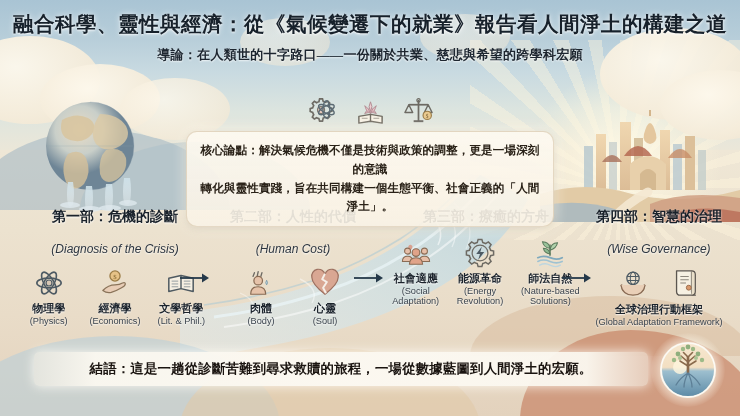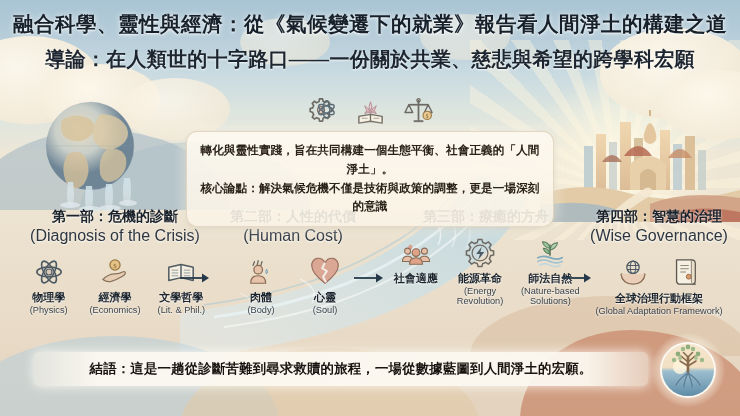--- a/index.html
+++ b/index.html
@@ -74,21 +74,21 @@
     text-align: center; z-index: 20; font-family: Liberation Serif, serif;
   }
   .title {
     font-size: 20.5px; font-weight: bold; letter-spacing: .5px;
     color: #17212b;
     text-shadow: 0 1px 2px rgba(255,255,255,.85), 0 0 6px rgba(255,255,255,.7);
     line-height: 1.2;
   }
   .subtitle {
     margin-top: 9px;
-    font-size: 20px; font-weight: bold; letter-spacing: .3px;
+    font-size: 13px; font-weight: bold; letter-spacing: .3px;
     color: #1d2630;
     text-shadow: 0 1px 2px rgba(255,255,255,.85);
   }
 
   
   .thesis-wrap {
     position: absolute; left: 186px; top: 96px; width: 368px; z-index: 22;
     text-align: center;
   }
   .thesis-icons {
@@ -114,23 +114,24 @@
   }
   .section {
     position: absolute; top: 0; text-align: center;
   }
   .sec-title {
     font-size: 14px; font-weight: bold; color: #1a222b;
     text-shadow: 0 1px 2px rgba(255,255,255,.9);
     line-height: 1.25; white-space: nowrap;
   }
   .sec-subtitle {
-    font-size: 16px; color: #2d3640; margin-top: 1px;
+    font-size: 12px; color: #2d3640; margin-top: 16px;
     text-shadow: 0 1px 2px rgba(255,255,255,.9);
     white-space: nowrap;
+    font-style: italic;
   }
   .items {
     display: flex; justify-content: center; gap: 9px; margin-top: 9px;
   }
   .item { width: 62px; text-align: center; }
   .item-icon { height: 33px; display: flex; align-items: flex-end; justify-content: center; }
   .item-label-zh {
     font-size: 11px; font-weight: bold; color: #1b232c; margin-top: 3px;
     text-shadow: 0 1px 1.5px rgba(255,255,255,.92);
     white-space: nowrap;
@@ -315,22 +316,22 @@
         <circle cx="16" cy="4.5" r="1.7" fill="none" stroke="#6d6a63" stroke-width="1.3"></circle>
         <path d="M6 9 l-4 8 h8 z" fill="none" stroke="#6d6a63" stroke-width="1.5" stroke-linejoin="round"></path>
         <path d="M26 9 l-4 8 h8 z" fill="none" stroke="#6d6a63" stroke-width="1.5" stroke-linejoin="round"></path>
         <path d="M11 26 h10" stroke="#6d6a63" stroke-width="2"></path>
         <circle cx="25" cy="20" r="4.3" fill="#e9c98f" stroke="#9a7c48" stroke-width="1.2"></circle>
         <text x="25" y="22.6" font-size="5.6" text-anchor="middle" fill="#7d6234" font-family="'Liberation Serif',serif">$</text>
       </svg>
     </div>
 
     <div class="thesis-card">
+      <div class="thesis-text">核心論點：解決氣候危機不僅是技術與政策的調整，更是一場深刻的意識</div>
       <div class="thesis-text">轉化與靈性實踐，旨在共同構建一個生態平衡、社會正義的「人間淨土」。</div>
-      <div class="thesis-text">核心論點：解決氣候危機不僅是技術與政策的調整，更是一場深刻的意識</div>
     </div>
   </div>
 
   <div class="sections">
 
     <div class="section" style="left:20px; width:190px;">
       <div class="sec-title">第一部：危機的診斷</div>
       <div class="sec-subtitle">(Diagnosis of the Crisis)</div>
       <div class="items">
 
@@ -424,20 +425,22 @@
               <path d="M8 8.5 q2 -2.6 4 0 q1 2 -2 4.6 q-3 -2.6 -2 -4.6z" fill="#d9a18f"></path>
               <circle cx="7" cy="14" r="3.2" fill="#e7bfa8" stroke="#8a6c55" stroke-width="1.1"></circle>
               <path d="M1.5 25 q0 -5.6 5.5 -5.6 q5.5 0 5.5 5.6z" fill="#e7bfa8" stroke="#8a6c55" stroke-width="1.1"></path>
               <circle cx="25" cy="14" r="3.2" fill="#e7bfa8" stroke="#8a6c55" stroke-width="1.1"></circle>
               <path d="M19.5 25 q0 -5.6 5.5 -5.6 q5.5 0 5.5 5.6z" fill="#e7bfa8" stroke="#8a6c55" stroke-width="1.1"></path>
               <circle cx="16" cy="15.5" r="4.1" fill="#e0a389" stroke="#8a6c55" stroke-width="1.2"></circle>
               <path d="M9 28 q0 -7 7 -7 q7 0 7 7z" fill="#e0a389" stroke="#8a6c55" stroke-width="1.2"></path>
             </svg>
           </div>
           <div class="item-label-zh">社會適應</div>
+          <div class="item-label-en" style="white-space:pre-line;">(Social
+Adaptation)</div>
         </div>
 
         <div class="item" style="width:62px;">
           <div class="item-icon">
             <svg width="30" height="30" viewBox="0 0 32 32">
               <path d="M14 1.5 h4 l.9 3.2 a12 12 0 0 1 3.1 1.3 l2.9-1.8 2.9 2.9 -1.8 2.9 a12 12 0 0 1 1.3 3.1 l3.2 .9 0 4 -3.2 .9 a12 12 0 0 1 -1.3 3.1 l1.8 2.9 -2.9 2.9 -2.9-1.8 a12 12 0 0 1 -3.1 1.3 L18 30.5 h-4 l-.9-3.2 a12 12 0 0 1 -3.1-1.3 l-2.9 1.8 -2.9-2.9 1.8-2.9 a12 12 0 0 1 -1.3-3.1 L1.5 18 v-4 l3.2-.9 a12 12 0 0 1 1.3-3.1 L4.2 7.1 7.1 4.2 10 6 a12 12 0 0 1 3.1-1.3 z" fill="none" stroke="#6d6a63" stroke-width="1.6"></path>
               <circle cx="16" cy="16" r="8.4" fill="none" stroke="#6d6a63" stroke-width="1.3"></circle>
               <path d="M18 9 l-6 8 h4 l-2 6.5 6.5-8.5 h-4.2 z" fill="#4d5a63"></path>
             </svg>
           </div>

